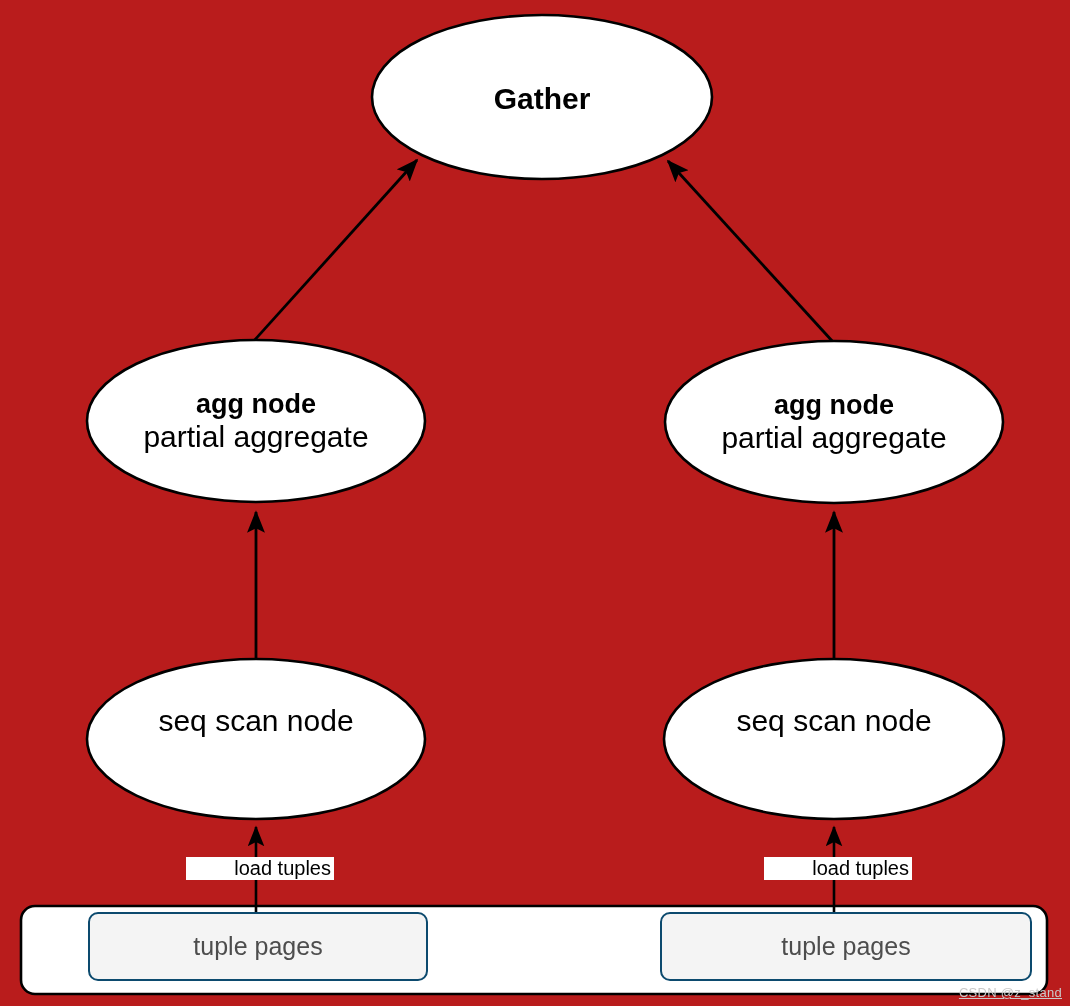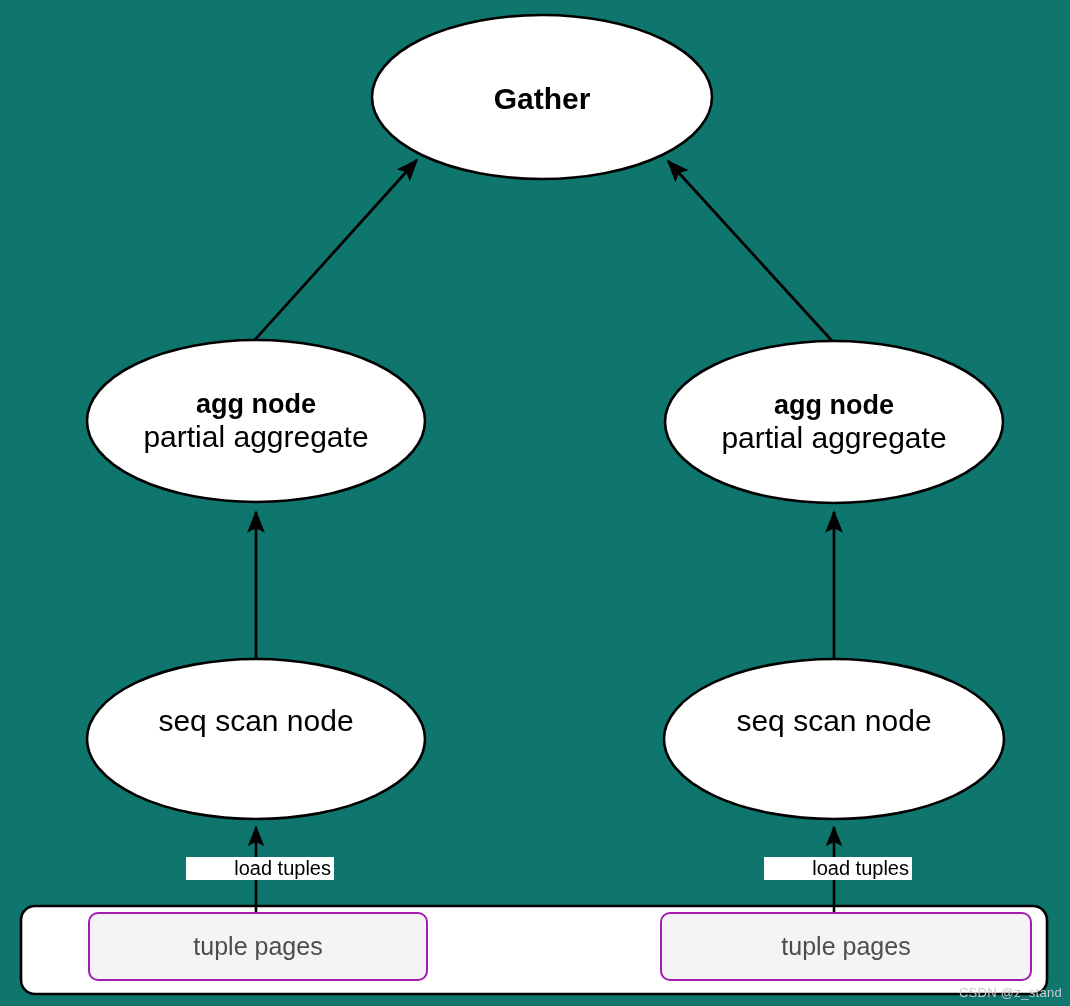--- a/index.html
+++ b/index.html
@@ -8,21 +8,21 @@
     background: #ffffff;
   }
   body {
     font-family: "Liberation Sans", sans-serif;
     -webkit-font-smoothing: antialiased;
   }
   #canvas {
     position: relative;
     width: 1070px;
     height: 1006px;
-    background: #0f766e;
+    background: #b91c1c;
     overflow: hidden;
   }
   #diagram-svg {
     position: absolute;
     left: 0;
     top: 0;
     width: 1070px;
     height: 1006px;
   }
   .node-label {
@@ -79,40 +79,41 @@
     background: #ffffff;
     padding: 0 3px;
   }
   .edge-label-l { left: 186px; top: 857px; width: 142px; }
   .edge-label-r { left: 764px; top: 857px; width: 142px; }
 
   .pages-box {
     position: absolute;
     box-sizing: border-box;
     background: #f4f4f4;
-    border: 2px solid #a21caf;
+    border: 2px solid #0c4a6e;
     border-radius: 10px;
     display: flex;
     align-items: center;
     justify-content: center;
     font-size: 25px;
     color: #4d4d4d;
   }
   .pages-left  { left: 88px;  top: 912px; width: 340px; height: 69px; }
   .pages-right { left: 660px; top: 912px; width: 372px; height: 69px; }
 
   .watermark {
     position: absolute;
     right: 8px;
     bottom: 6px;
     font-size: 13px;
     color: #c9c9c9;
     letter-spacing: 0.3px;
     white-space: nowrap;
     pointer-events: none;
+    text-decoration: underline;
   }
 </style>
 </head>
 <body>
 
 <div id="canvas">
 
   <svg id="diagram-svg" viewBox="0 0 1070 1006">
     <defs>
       <marker id="arrowhead" markerWidth="9" markerHeight="9" refX="7.4" refY="3.2" orient="auto" markerUnits="strokeWidth">

